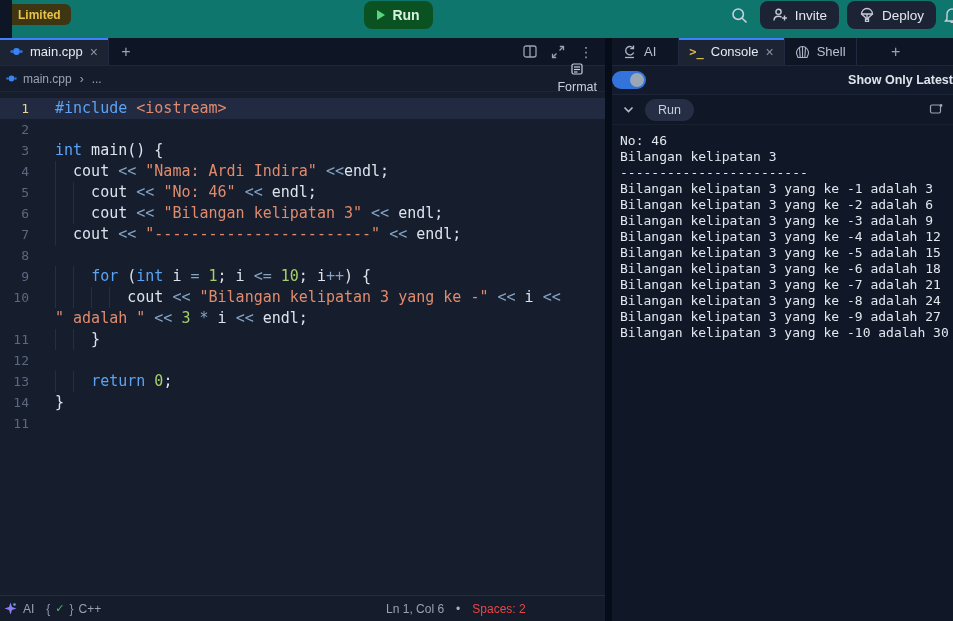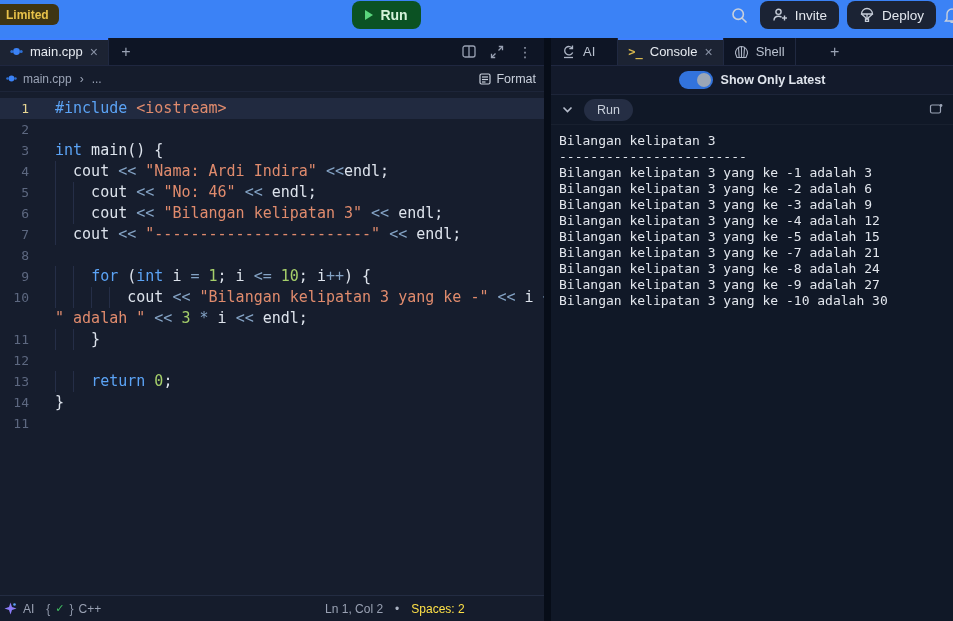--- a/index.html
+++ b/index.html
@@ -4,21 +4,21 @@
 <style>
   * { box-sizing: border-box; margin: 0; padding: 0; }
   html,body { width: 953px; height: 621px; overflow: hidden; }
   body {
     background: #0e1525;
     font-family: "Liberation Sans", sans-serif;
     color: #dfe4ec;
     font-size: 13px;
   }
   
-  .topbar { position: relative; height: 38px; background: #3b82f6; }
+  .topbar { position: relative; height: 38px; background: #0f766e; margin-left: 12px; }
   .limited-badge {
     position: absolute; left: 0; top: 4px; height: 21px;
     background: #3e3513; color: #e8c24a; font-weight: bold; font-size: 12px;
     display: flex; align-items: center; padding: 0 10px 0 6px;
     border-radius: 0 6px 6px 0;
   }
   .run-button {
     position: absolute; left: 352px; top: 1px; width: 69px; height: 28px;
     background: #0b5223; border: none; border-radius: 8px;
     display: flex; align-items: center; justify-content: center; gap: 7px;
@@ -33,21 +33,21 @@
     display: flex; align-items: center; justify-content: center; padding: 4px; }
   .pill-btn {
     height: 28px; background: #1b2334; border: none; border-radius: 8px;
     color: #e3e7ee; font-size: 13.5px; display: flex; align-items: center;
     gap: 7px; padding: 0 12px; cursor: pointer;
     font-family: "Liberation Sans", sans-serif;
   }
   .bell-partial { width: 9px; overflow: hidden; color: #c9d0dc; }
   
   .main { display: flex; height: 583px; }
-  .left-pane { width: 544px; display: flex; flex-direction: column; background: #161d2d; }
+  .left-pane { width: 605px; display: flex; flex-direction: column; background: #161d2d; }
   .pane-resizer { width: 7px; background: #070d18; cursor: col-resize; }
   .right-pane { flex: 1; display: flex; flex-direction: column; background: #101827; overflow: hidden; }
   
   .tab-row { height: 28px; background: #0e1525; display: flex; align-items: stretch; border-bottom: 1px solid #1f2740; }
   .tab {
     display: flex; align-items: center; gap: 7px; padding: 0 10px;
     font-size: 13px; color: #b9c1cf; cursor: pointer; position: relative;
     border-right: 1px solid #202941;
   }
   .tab.active { background: #1c2333; color: #e6eaf0; }
@@ -57,21 +57,21 @@
     color: #9aa3b5; font-size: 16px; cursor: pointer; }
   .tabrow-spacer { flex: 1; }
   .tabrow-icons { display: flex; align-items: center; gap: 6px; padding-right: 8px; }
   
   .breadcrumb-row { height: 26px; display: flex; align-items: center; padding: 0 8px 0 4px;
     font-size: 12px; color: #9aa3b5; background: #151c2c; border-bottom: 1px solid #1d2539; }
   .breadcrumb-row .crumb { margin: 0 4px; }
   .bc-spacer { flex: 1; }
   .format-btn { background: none; border: none; color: #c9d0dc; font-size: 12.5px;
     display: flex; align-items: center; gap: 5px; cursor: pointer;
-    font-family: "Liberation Sans", sans-serif; }
+    font-family: "Liberation Sans", sans-serif; flex-direction: column; }
   
   .code-area { flex: 1; overflow: hidden; padding-top: 6px;
     font-family: "DejaVu Sans Mono", monospace; font-size: 15px; background: #161d2d; }
   .code-row { display: flex; height: 21px; line-height: 21px; white-space: pre; }
   .code-row.active { background: #212a40; }
   .gutter { width: 55px; padding-right: 26px; text-align: right; color: #5d6880;
     font-size: 13px; flex: none; }
   .code-row.active .gutter { color: #e8d794; }
   .code-text { white-space: pre; background-repeat: no-repeat; }
   .tok-k { color: #5ba3f5; }
@@ -81,21 +81,21 @@
   .tok-p { color: #dde3ec; }
   
   .status-bar { height: 26px; background: #151c2c; border-top: 1px solid #232c42;
     display: flex; align-items: center; font-size: 12px; color: #99a1b3; padding: 0 8px 0 4px; gap: 6px; }
   .brace { color: #8f97a9; } .check { color: #41c363; font-size: 11px; }
   .sb-spacer { flex: 1; }
   .sb-item { display: flex; align-items: center; gap: 5px; cursor: pointer; }
   .sb-dot { color: #aab2c2; }
   
   .console-toolbar { height: 29px; background: #131a2b; border-bottom: 1px solid #1d2539;
-    display: flex; align-items: center; justify-content: center; overflow: hidden; }
+    display: flex; align-items: center; justify-content: space-between; overflow: hidden; }
   .toggle { width: 34px; height: 18px; border-radius: 10px; background: #3273dc;
     position: relative; flex: none; margin-right: 8px; cursor: pointer; }
   .toggle-knob { position: absolute; right: 2px; top: 2px; width: 14px; height: 14px;
     border-radius: 50%; background: #9ba6b6; }
   .toggle-label { font-size: 12.5px; font-weight: bold; color: #dfe4ec; white-space: nowrap; }
   .console-run-row { height: 30px; display: flex; align-items: center; padding: 0 10px;
     gap: 10px; border-bottom: 1px solid #18202f; }
   .run-chip { background: #252e44; border: none; border-radius: 12px; height: 22px;
     padding: 0 13px; color: #c8cfdb; font-size: 12.5px; cursor: pointer;
     font-family: "Liberation Sans", sans-serif; }
@@ -232,23 +232,23 @@
         <circle cx="10.5" cy="2.5" r="1.3" fill="#5ba3f5"></circle>
       </svg>
       <span class="sb-item">AI</span>
       <span class="sb-item" style="margin-left:6px;">
         <span class="brace">{</span>
           <span class="check">✓</span>
           <span class="brace">}</span>
         <span>C++</span>
       </span>
       <span class="sb-spacer"></span>
-      <span class="sb-item">Ln 1, Col 2</span>
+      <span class="sb-item">Ln 1, Col 6</span>
       <span class="sb-dot" style="margin:0 6px;">•</span>
-      <span class="sb-item" style="color:#fde047;">Spaces: 2</span>
+      <span class="sb-item" style="color:#ef4444;">Spaces: 2</span>
       <span class="sb-item" style="margin-left:10px;margin-top:48px;">
         <span>History</span>
         <svg width="13" height="13" viewBox="0 0 14 14" fill="none" stroke="#99a1b3" stroke-width="1.2">
           <path d="M2.5 7a4.5 4.5 0 1 1 1.3 3.2"></path>
             <polyline points="2.2,7.8 2.5,10 4.6,9.6"></polyline>
           <polyline points="7,4.5 7,7 9,8"></polyline>
         </svg>
       </span>
     </div>
   </div>
@@ -295,26 +295,28 @@
       </svg>
       <button class="run-chip">Run</button>
       <span class="rr-spacer"></span>
       <svg width="14" height="13" viewBox="0 0 14 13" fill="none" stroke="#9aa3b5" stroke-width="1.2">
         <rect x="1.5" y="2" width="10" height="8" rx="1.5"></rect>
           <circle cx="12" cy="2.5" r="1.4" fill="#9aa3b5" stroke="none"></circle>
       </svg>
     </div>
 
     <div class="console-output" id="console-output">
+        <div class="console-line">No: 46</div>
         <div class="console-line">Bilangan kelipatan 3</div>
         <div class="console-line">------------------------</div>
         <div class="console-line">Bilangan kelipatan 3 yang ke -1 adalah 3</div>
         <div class="console-line">Bilangan kelipatan 3 yang ke -2 adalah 6</div>
         <div class="console-line">Bilangan kelipatan 3 yang ke -3 adalah 9</div>
         <div class="console-line">Bilangan kelipatan 3 yang ke -4 adalah 12</div>
         <div class="console-line">Bilangan kelipatan 3 yang ke -5 adalah 15</div>
+        <div class="console-line">Bilangan kelipatan 3 yang ke -6 adalah 18</div>
         <div class="console-line">Bilangan kelipatan 3 yang ke -7 adalah 21</div>
         <div class="console-line">Bilangan kelipatan 3 yang ke -8 adalah 24</div>
         <div class="console-line">Bilangan kelipatan 3 yang ke -9 adalah 27</div>
         <div class="console-line">Bilangan kelipatan 3 yang ke -10 adalah 30</div>
       </div>
   </div>
 </div>
 
 </body></html>

